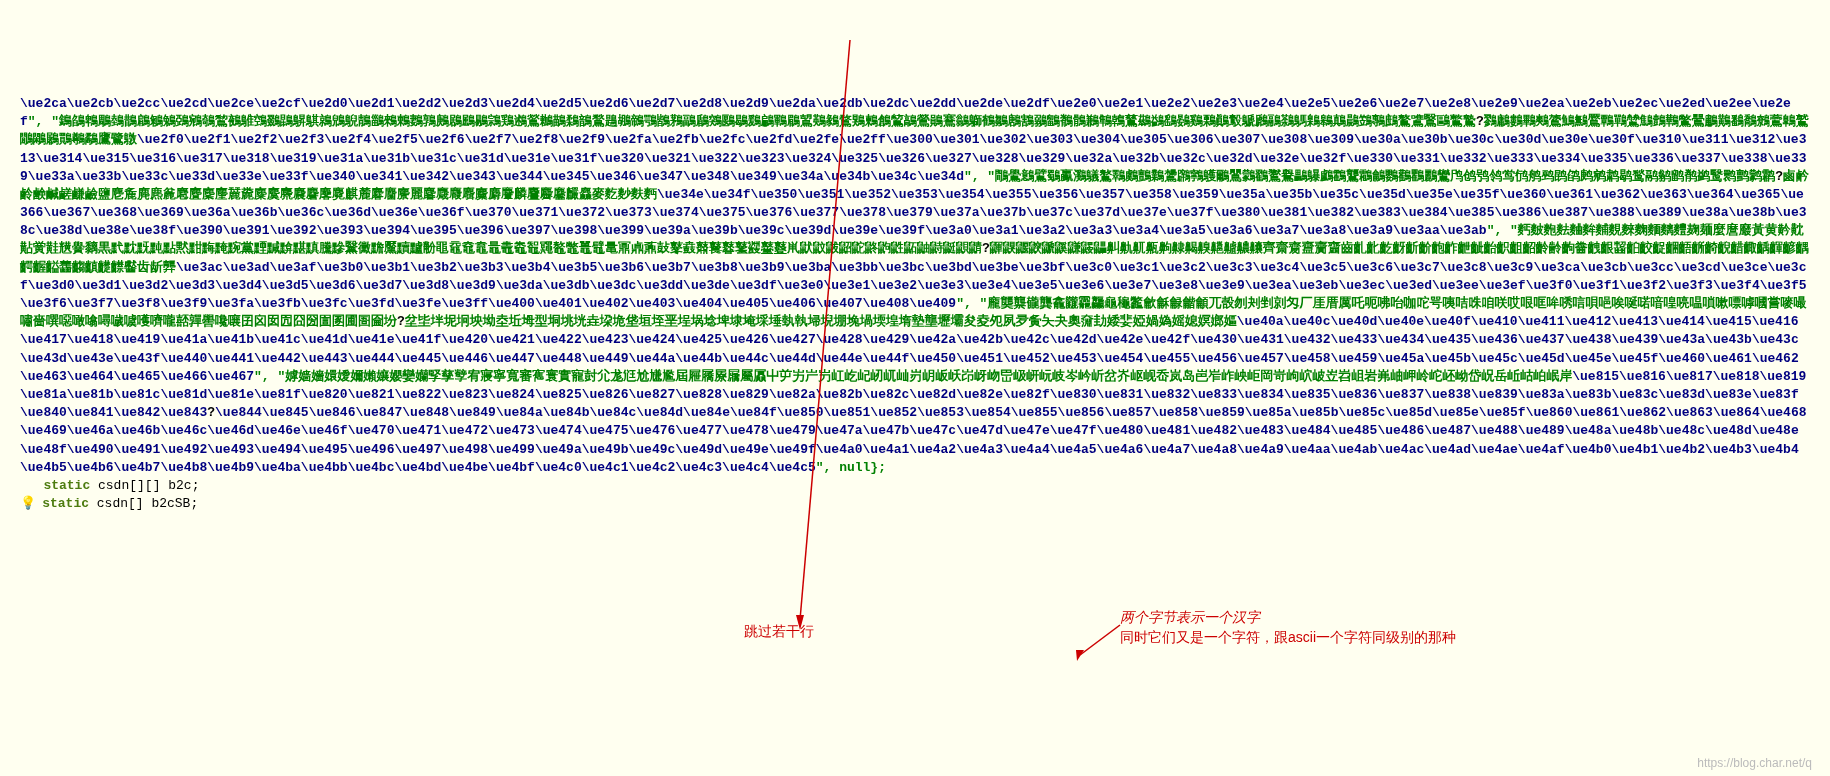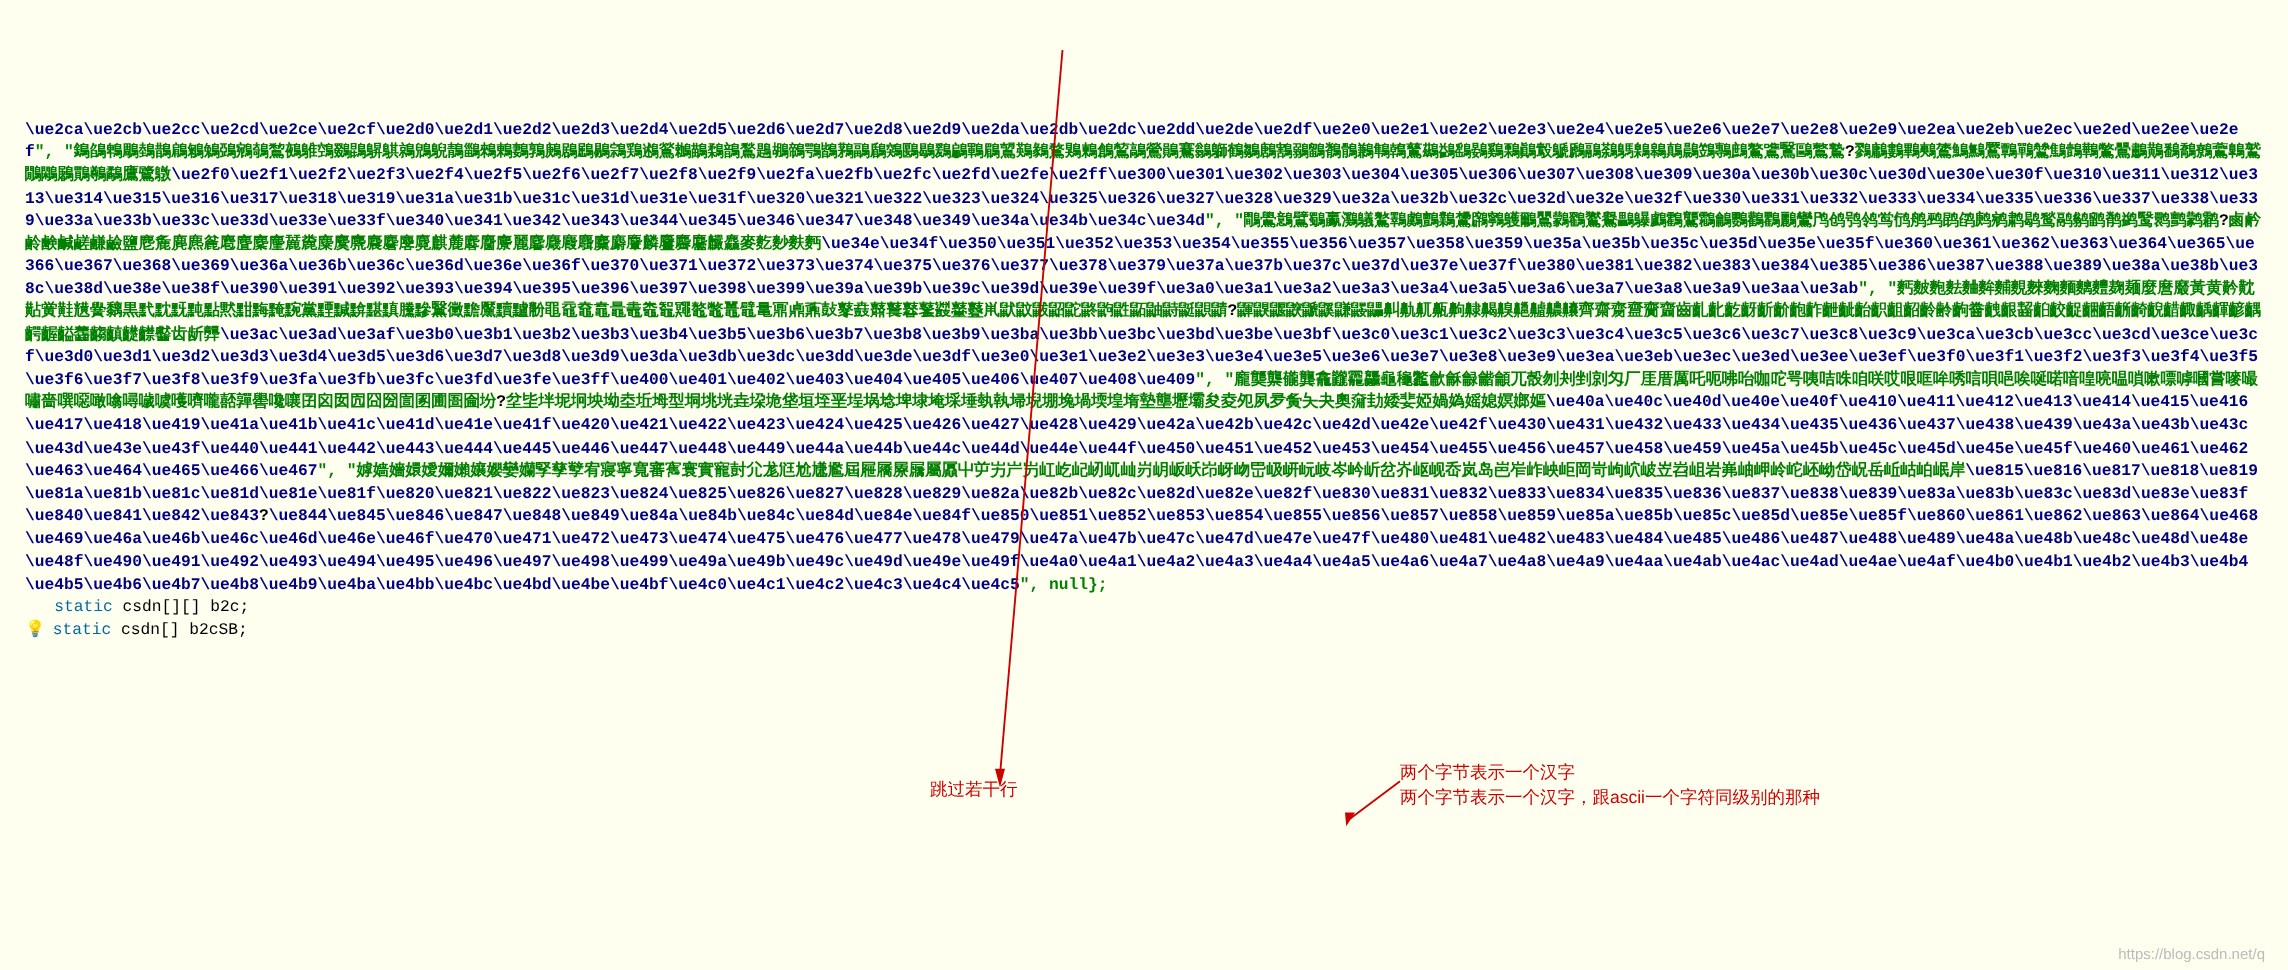--- a/index.html
+++ b/index.html
@@ -8,21 +8,21 @@
     font-size: 13px;
     background: #fffff0;
     white-space: pre-wrap;
     word-break: break-all;
     padding: 4px 20px;
     color: #000;
     line-height: 1.4;
   }
   .str { color: #008000; font-weight: bold; }
   .esc { color: #000080; font-weight: bold; }
-  .kw  { color: #0369a1; font-weight: normal; }
+  .kw  { color: #4d7c0f; font-weight: bold; }
   .anno { position: absolute; color: #cc0000; font-family: "Microsoft YaHei", sans-serif; font-size: 14px; font-weight: normal; }
   .arrow-line { stroke:#cc0000; stroke-width:1.5; fill:none; }
   .arrow-head { fill:#cc0000; }
   .watermark { position:absolute; right:18px; bottom:4px; color:#bbb; font-size:12px; font-family:sans-serif; }
   .bulb { color:#d9a400; margin-right:6px; }
   .unk { color:#000; font-weight:bold; }
 </style>
 </head>
 <body>
 
@@ -37,19 +37,19 @@
 <svg style="position:absolute; left:800px; top:40px; overflow:visible;" width="60" height="600">
   <line class="arrow-line" x1="50" y1="0" x2="0" y2="580"></line>
   <polygon class="arrow-head" points="-4,575 4,575 0,590"></polygon>
 </svg>
 <div class="anno" style="left:744px; top:622px;">跳过若干行</div>
 
 <svg style="position:absolute; left:1080px; top:625px; overflow:visible;" width="60" height="40">
   <line class="arrow-line" x1="40" y1="0" x2="0" y2="30"></line>
   <polygon class="arrow-head" points="-4,25 4,25 -3,36"></polygon>
 </svg>
-<div class="anno" style="left:1120px; top:608px;">两个字节表示一个汉字</div>
-<div class="anno" style="left:1120px; top:628px;">两个字节表示一个汉字，跟ascii一个字符同级别的那种</div>
+<div class="anno" style="left:1120px; top:608px;font-style:italic;">两个字节表示一个汉字</div>
+<div class="anno" style="left:1120px; top:628px;">同时它们又是一个字符，跟ascii一个字符同级别的那种</div>
 
-<div class="watermark">https://blog.csdn.net/q</div>
+<div class="watermark">https://blog.char.net/q</div>
 
 
 
 
 </body></html>

